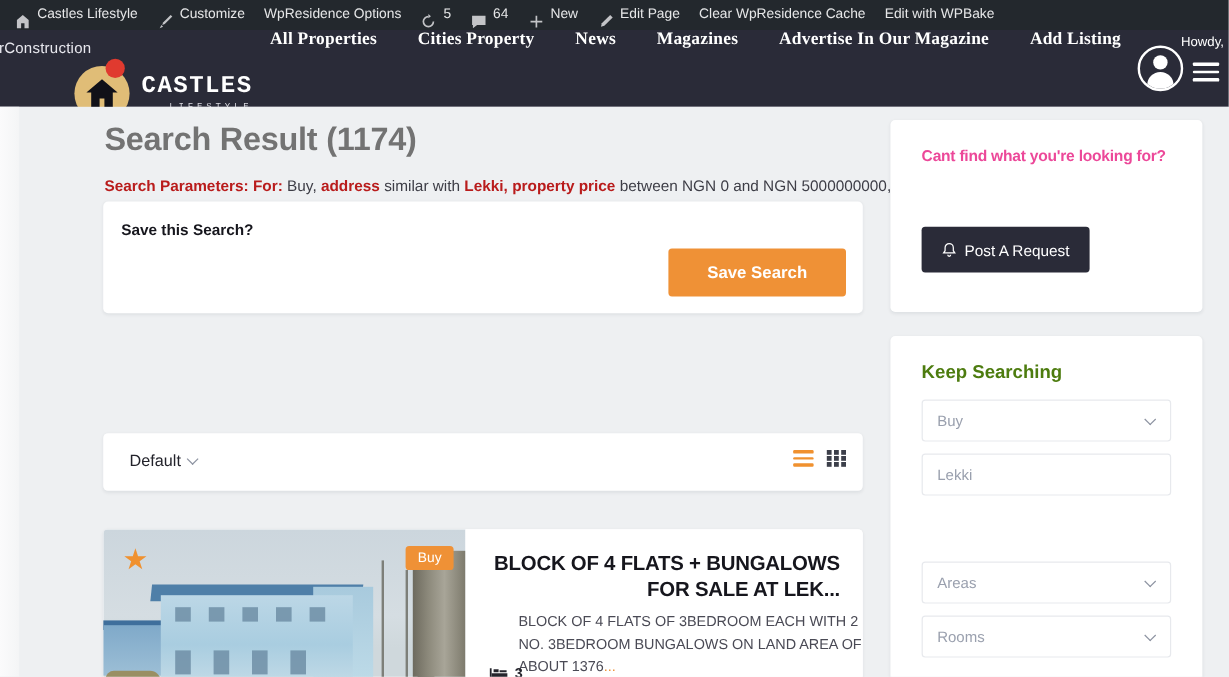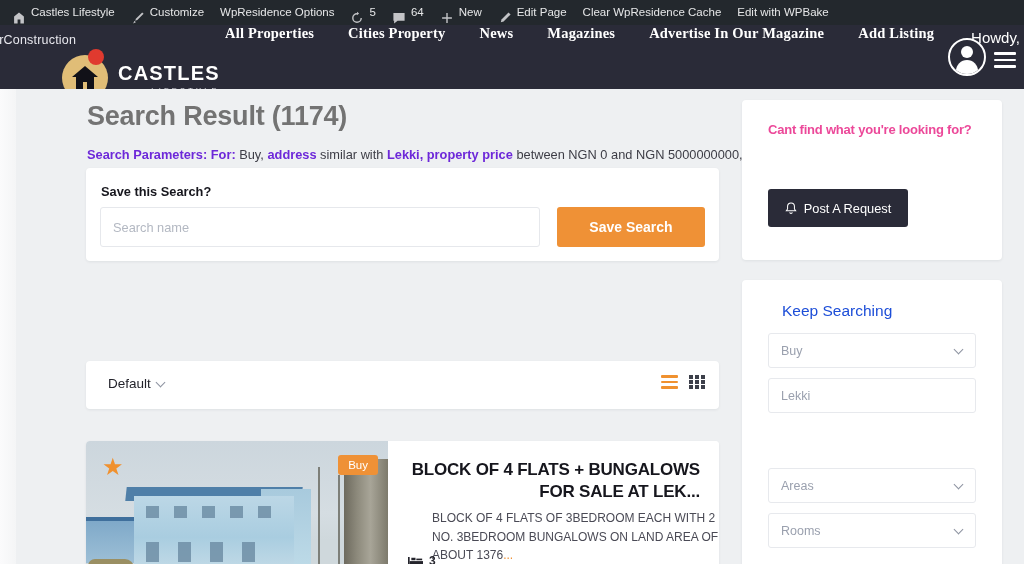--- a/index.html
+++ b/index.html
@@ -38,42 +38,42 @@
   .logo-wrap { position: absolute; left: 62px; top: 28px; }
   .logo-circle {
     position: absolute; left: 0; top: 2px; width: 46px; height: 46px;
     border-radius: 50%; background: #e0bd77;
   }
   .logo-dot {
     position: absolute; left: 26px; top: -4px; width: 16px; height: 16px;
     border-radius: 50%; background: #e03a2f;
   }
   .logo-house { position: absolute; left: 9px; top: 12px; width: 28px; height: 26px; }
-  .logo-text { position: absolute; left: 56px; top: 10px; line-height: 1; }
+  .logo-text { position: absolute; left: 56px; top: 10px; line-height: 1; font-family: Liberation Mono, monospace; }
   .logo-name {
     color: #fff; font-size: 20px; font-weight: bold; letter-spacing: 1.2px;
   }
   .logo-sub {
     color: #d9d9e0; font-size: 7.5px; letter-spacing: 3.2px; margin-top: 4px;
     text-align: right;
   }
   .mainnav {
     position: absolute; left: 208px; top: 0; height: 64px;
     display: flex; align-items: flex-start; gap: 0; font-family: Liberation Serif, serif;
   }
   .nav-item {
     color: #ffffff; font-size: 14.5px; font-weight: bold;
     padding: 0 17px; letter-spacing: .2px; cursor: pointer; white-space: nowrap;
   }
   .header-right {
     position: absolute; right: 8px; top: 0; height: 64px;
     display: flex; align-items: center; gap: 8px;
   }
   .howdy {
-    position: absolute; right: 4px; top: 4px; color: #fff; font-size: 15px;
+    position: absolute; right: 4px; top: 4px; color: #fff; font-size: 11px;
   }
   .avatar-ico {
     width: 38px; height: 38px; border-radius: 50%; border: 2px solid #fff;
     position: relative; overflow: hidden; background: #2a2b38;
   }
   .avatar-head {
     position: absolute; left: 50%; top: 6px; transform: translateX(-50%);
     width: 12px; height: 12px; border-radius: 50%; background: #fff;
   }
   .avatar-body {
@@ -90,21 +90,21 @@
     background: linear-gradient(to right,#fbfbfc,#f4f5f6); }
 
   .pagetitle {
     position: absolute; left: 87px; top: 12px;
     font-size: 27px; font-weight: bold; color: #737373; letter-spacing: -.2px;
   }
   .searchparams {
     position: absolute; left: 87px; top: 58px; font-size: 12.8px; color: #3d3d46;
     white-space: nowrap;
   }
-  .searchparams b { color: #6d28d9; }
+  .searchparams b { color: #b91c1c; }
 
   .card {
     position: absolute; background: #fff; border-radius: 4px;
     box-shadow: 0 1px 3px rgba(16,24,40,.07);
   }
   .savecard { left: 86px; top: 79px; width: 633px; height: 93px; }
   .savecard .lbl {
     position: absolute; left: 15px; top: 16px; font-size: 12.8px;
     font-weight: bold; color: #16161d;
   }
@@ -212,22 +212,22 @@
     letter-spacing: -.2px;
   }
   .cta-btn {
     position: absolute; left: 26px; top: 89px; width: 140px; height: 38px;
     background: #2a2b38; color: #fff; border: none; border-radius: 3px;
     font-size: 12.8px; display: flex; align-items: center; justify-content: center;
     gap: 7px; cursor: pointer; font-family: "Liberation Sans", sans-serif;
   }
   .side-search { top: 191px; height: 300px; }
   .ks-title {
-    position: absolute; left: 40px; top: 22px; font-size: 15.5px;
-    font-weight: normal; color: #1d4ed8;
+    position: absolute; left: 26px; top: 22px; font-size: 15.5px;
+    font-weight: bold; color: #4d7c0f;
   }
   .ks-field {
     position: absolute; left: 26px; width: 208px; height: 35px;
     border: 1px solid #e7e9ed; border-radius: 3px; background: #fff;
     display: flex; align-items: center; padding: 0 12px;
     font-size: 12.5px; color: #9aa0ae; cursor: pointer;
   }
   .ks-field .fchev {
     position: absolute; right: 12px; top: 12px; width: 8px; height: 8px;
   }
@@ -350,21 +350,20 @@
     <span>Buy,</span>
     <b>address</b>
     <span>similar with</span>
     <b>Lekki,</b>
     <b>property price</b>
     <span>between NGN 0 and NGN 5000000000,</span>
   </div>
 
   <div class="card savecard">
     <div class="lbl">Save this Search?</div>
-    <input class="save-input" type="text" placeholder="Search name" style="">
     <button class="save-btn">Save Search</button>
   </div>
 
   <div class="card sortcard">
     <div class="sort-label">
       <span>Default</span>
       <span class="chev"></span>
     </div>
     <div class="viewicons">
       <div class="ico-list">

